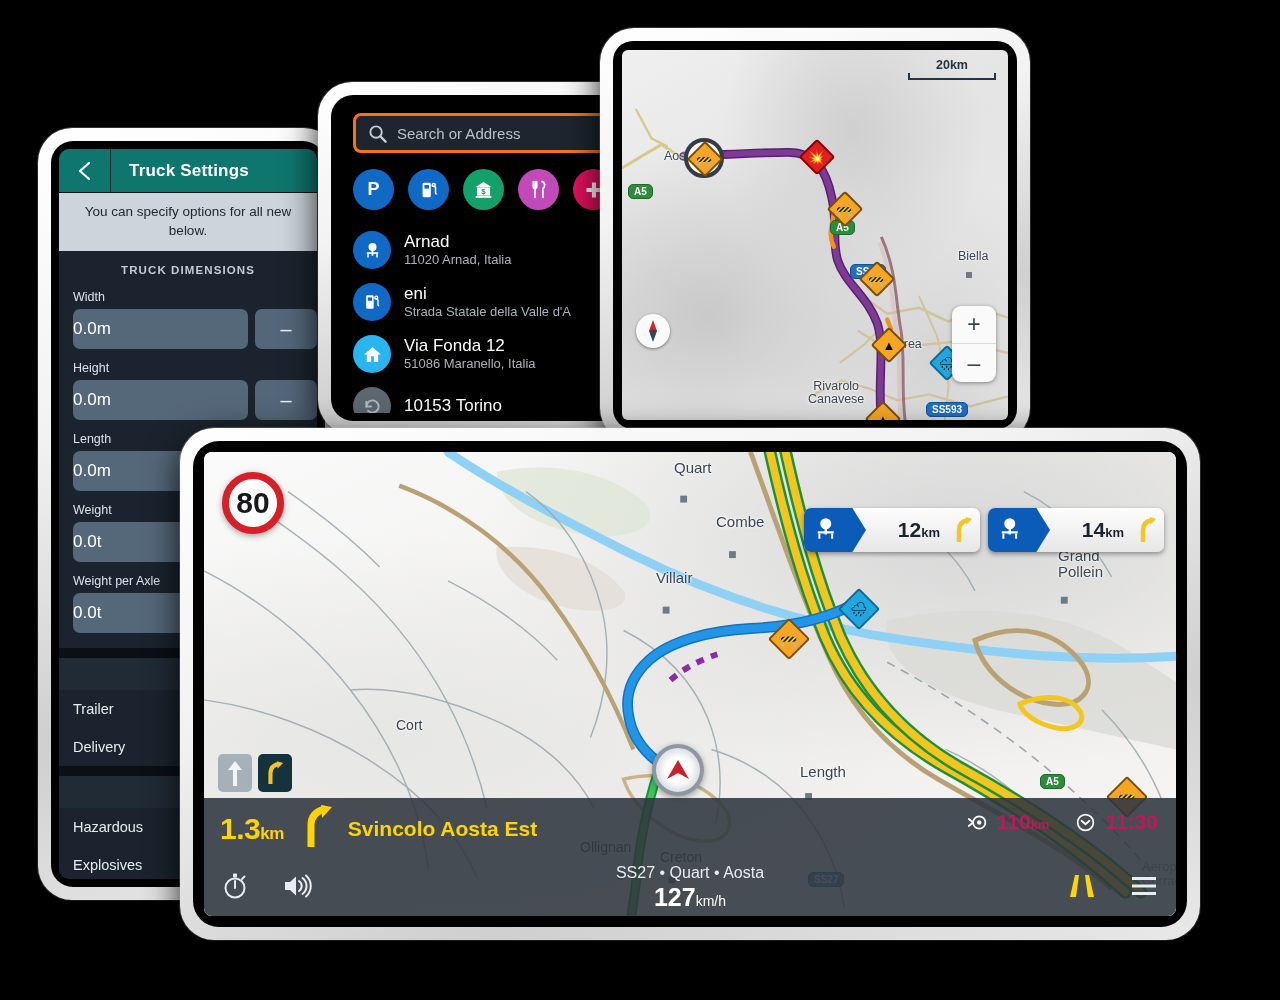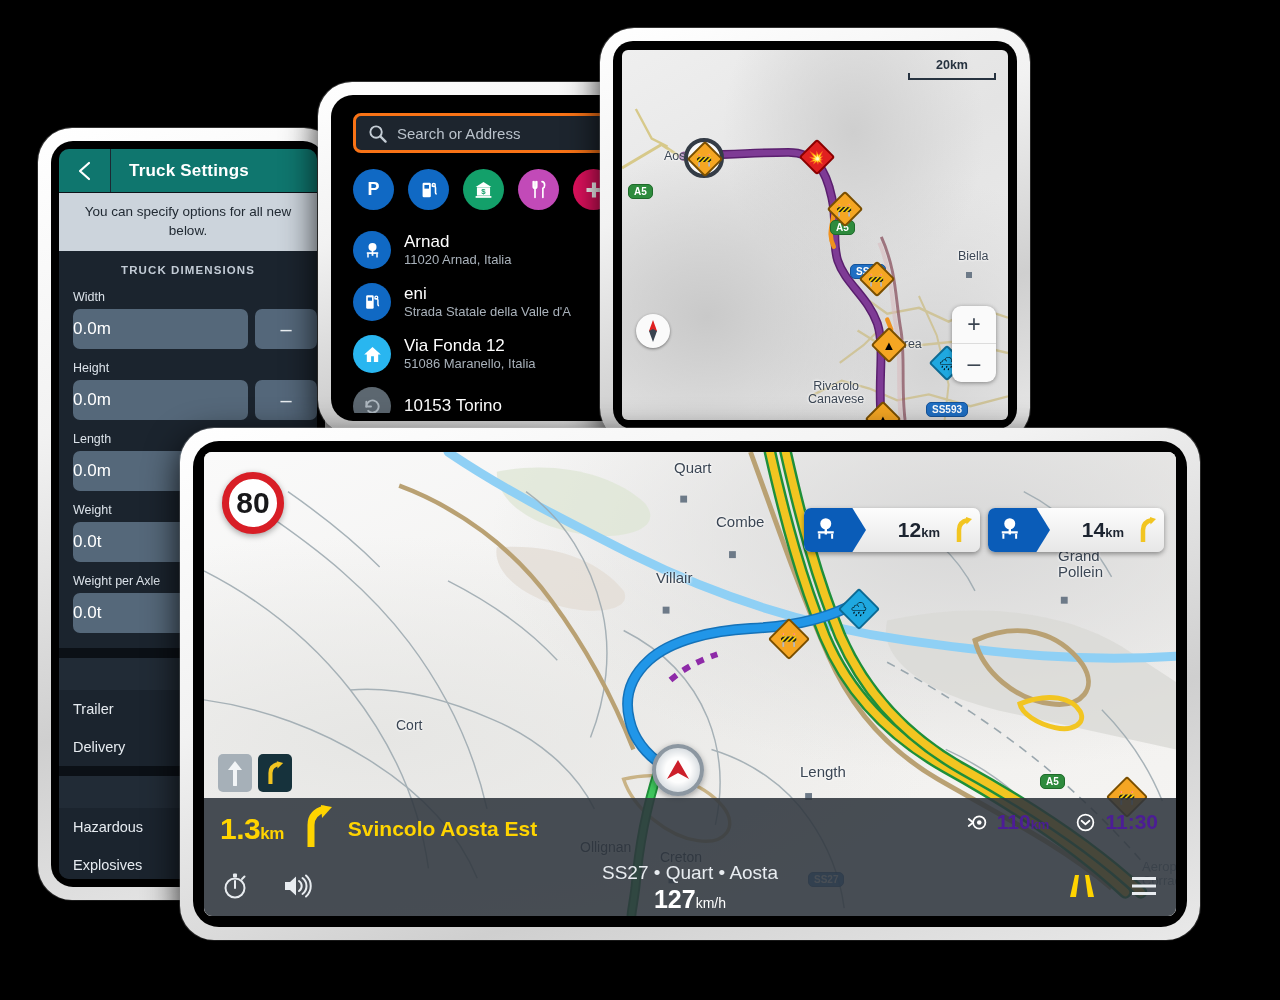--- a/index.html
+++ b/index.html
@@ -170,27 +170,27 @@
   .lane.on { background: #16323c; }
   .navbar {
     position: absolute; left: 0; right: 0; bottom: 0; height: 118px;
     background: rgba(47,54,62,.88);
   }
   .nb-top { display: flex; align-items: center; height: 62px; padding: 0 16px; position: relative; }
   .nb-dist { color: #ffd400; font-size: 30px; font-weight: 700; letter-spacing: -.5px; }
   .nb-dist .u { font-size: 17px; }
   .nb-arrow { margin: 0 14px 0 16px; }
   .nb-street { color: #ffd400; font-size: 21px; font-weight: 700; }
-  .nb-right { position: absolute; right: 18px; top: 12px; display: flex; align-items: center; gap: 26px; color: #4c1d95; }
+  .nb-right { position: absolute; right: 18px; top: 12px; display: flex; align-items: center; gap: 26px; color: #be185d; }
   .nb-metric { display: flex; align-items: center; gap: 9px; font-size: 21px; font-weight: 700; }
   .nb-metric .u { font-size: 13px; font-weight: 700; }
   .nb-bottom { display: flex; align-items: center; height: 56px; padding: 0 18px; position: relative; }
   .nb-icons { display: flex; align-items: center; gap: 34px; }
   .nb-center { position: absolute; left: 0; right: 0; text-align: center; color: #e8ecf0; pointer-events: none; }
-  .nb-center .road { font-size: 19px; margin-bottom: 1px; }
+  .nb-center .road { font-size: 16px; margin-bottom: 1px; }
   .nb-center .spd { font-size: 25px; font-weight: 700; color: #fff; }
   .nb-center .spd .u { font-size: 14px; font-weight: 400; }
   .nb-tools { position: absolute; right: 18px; display: flex; align-items: center; gap: 34px; }
 </style>
 </head>
 <body>
 
 <div id="stage">
 
   <div class="device" id="dev-truck">

